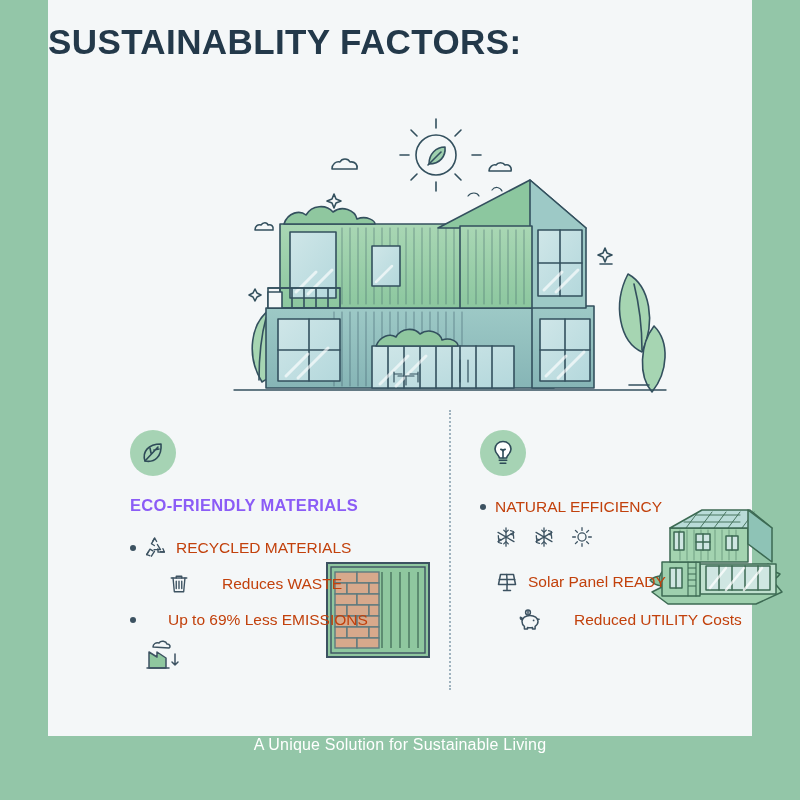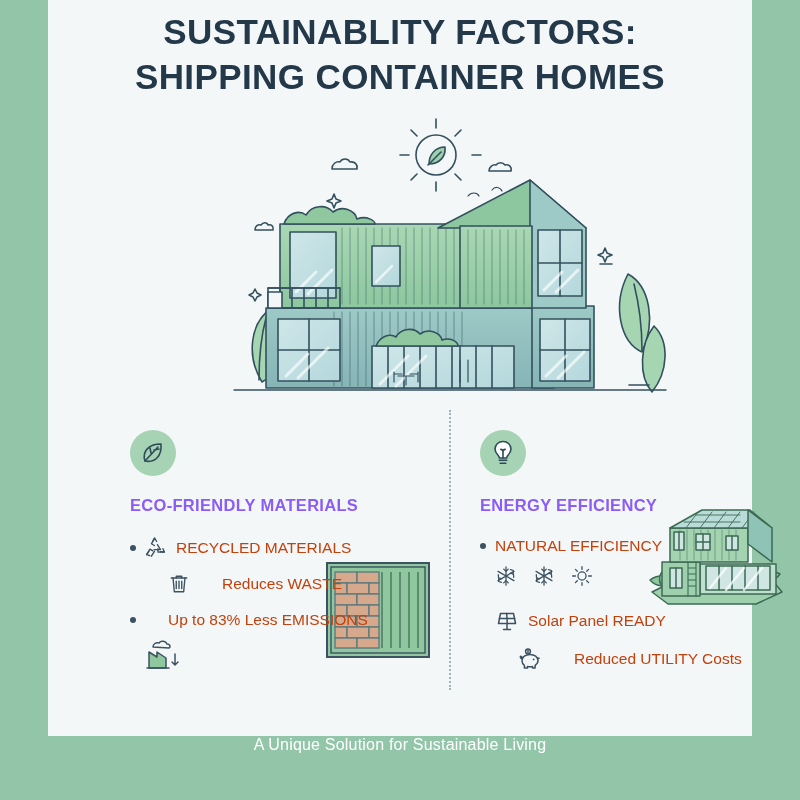--- a/index.html
+++ b/index.html
@@ -19,22 +19,21 @@
   
   .card {
     position: absolute;
     left: 48px; top: 0; width: 704px; height: 736px;
     background: #f4f7f8;
   }
 
   
   .title-block {
     position: absolute;
-    left: 0; top: 10px; width: 100%;
-    text-align: center;
+    left: 0; top: 20px; width: 100%;
     color: #23394a;
     font-weight: bold;
     font-size: 35px;
     letter-spacing: 0.4px;
     line-height: 1.28;
   }
   .title-line { display: block; white-space: nowrap; }
 
   
   .hero {
@@ -114,21 +113,20 @@
   }
 </style>
 </head>
 <body>
 
 <div class="poster">
   <div class="card">
 
     <div class="title-block">
       <span class="title-line">SUSTAINABLITY FACTORS:</span>
-      <span class="title-line">SHIPPING CONTAINER HOMES</span>
     </div>
 
     <div class="hero">
       <svg viewBox="0 0 452 288" xmlns="http://www.w3.org/2000/svg">
         <defs>
           <linearGradient id="gTop" x1="0" y1="0" x2="0" y2="1">
             <stop offset="0" stop-color="#a9d7b4"></stop>
               <stop offset="1" stop-color="#8cc79f"></stop>
           </linearGradient>
           <linearGradient id="gBot" x1="0" y1="0" x2="0" y2="1">
@@ -257,21 +255,21 @@
                 <path d="M9 5.5V3.5h6v2"></path>
               <path d="M5.5 5.5l1.4 15h10.2l1.4-15"></path>
               <path d="M9 9v8M12 9v8M15 9v8"></path>
             </svg>
           </span>
           <span>Reduces WASTE</span>
         </div>
 
         <div class="row" style="margin-top:16px">
           <span class="bullet"></span>
-          <span>Up to 83% Less EMISSIONS</span>
+          <span>Up to 69% Less EMISSIONS</span>
         </div>
         <div class="icon-row">
           <span class="ico">
             <svg width="48" height="38" viewBox="0 0 48 38" fill="none" stroke="#3c5261" stroke-width="1.5" stroke-linecap="round" stroke-linejoin="round">
               <path d="M4 33V17l8 5V17l9 6V33z" fill="#8fc79f"></path>
               <path d="M2 33h22"></path>
               <path d="M8 12c0-3 3-5 6-4 2-3 7-2 8 1 3 0 4 3 2 4z"></path>
               <path d="M30 19v11M30 30l-3-3M30 30l3-3"></path>
             </svg>
           </span>
@@ -310,21 +308,20 @@
 
     <div class="col col-right">
       <div class="badge">
         <svg width="30" height="30" viewBox="0 0 30 30" fill="none" stroke="#2e4b58" stroke-width="1.6" stroke-linecap="round" stroke-linejoin="round">
           <path d="M15 3.5c-4.7 0-8 3.4-8 7.6 0 3.1 1.9 5 3.2 6.4.8.9 1.1 1.6 1.1 2.5h7.4c0-.9.3-1.6 1.1-2.5 1.3-1.4 3.2-3.3 3.2-6.4 0-4.2-3.3-7.6-8-7.6z" fill="#ffffff"></path>
           <path d="M11.3 22.3h7.4M12.2 25.2h5.6"></path>
           <path d="M15 19.8v-6M15 13.8c0-1.4-1-2.4-2.2-2.4M15 13.8c0-1.4 1-2.4 2.2-2.4"></path>
         </svg>
       </div>
 
-      <div class="sec-title">ENERGY EFFICIENCY</div>
 
       <div class="items">
         <div class="row">
           <span class="bullet"></span>
           <span>NATURAL EFFICIENCY</span>
         </div>
 
         <div class="icon-row" style="margin-top:10px">
           <span class="ico">
             <svg width="22" height="22" viewBox="0 0 24 24" fill="none" stroke="#3c5261" stroke-width="1.4" stroke-linecap="round" stroke-linejoin="round">

